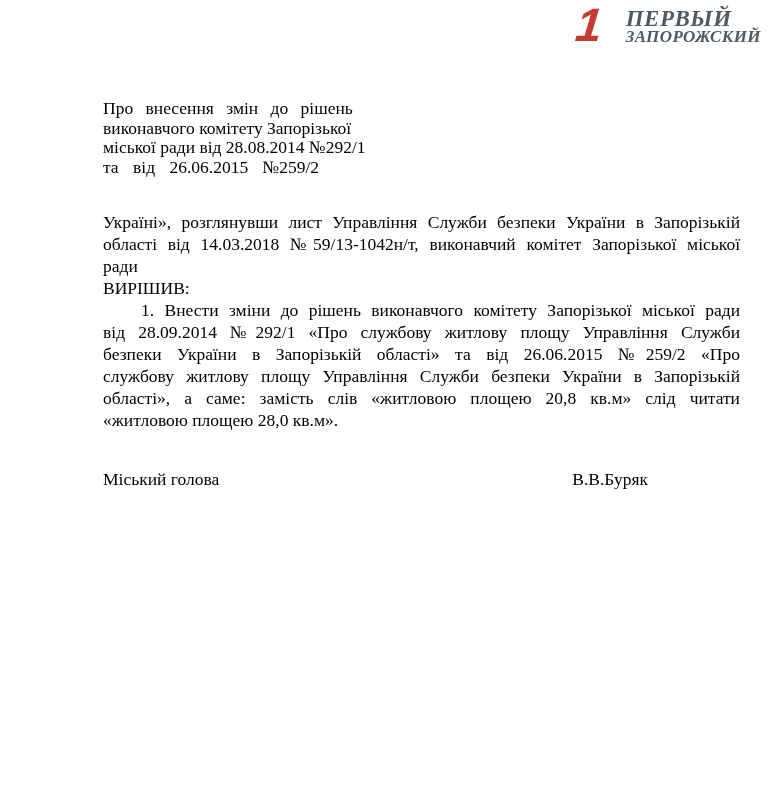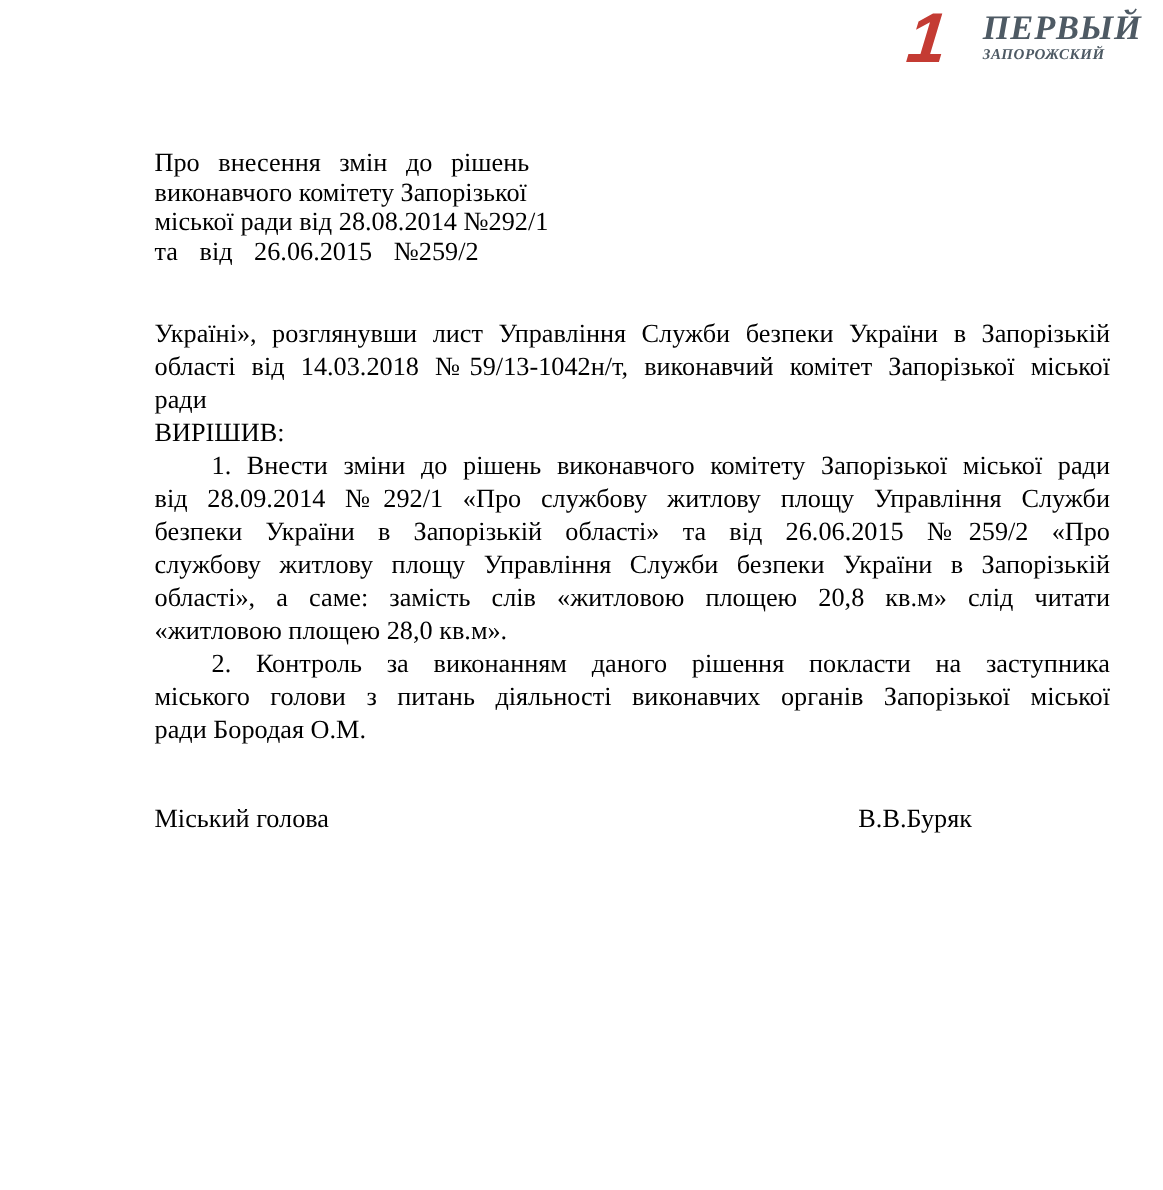--- a/index.html
+++ b/index.html
@@ -38,21 +38,21 @@
   .logo-text { display: flex; flex-direction: column; align-items: flex-start; margin-left: 19px; }
   .logo-title {
     font-family: "Liberation Serif", serif;
     font-size: 23px;
     line-height: 23px;
     letter-spacing: 0.5px;
     color: #4e5a64;
   }
   .logo-subtitle {
     font-family: "Liberation Serif", serif;
-    font-size: 10px;
+    font-size: 17px;
     line-height: 14px;
     letter-spacing: 0.4px;
     color: #4e5a64;
   }
 
   
   .doc {
     position: absolute;
     left: 103px;
     top: 99px;
@@ -112,25 +112,20 @@
 
       <div>
         <div class="b-line indent">1. Внести зміни до рішень виконавчого комітету Запорізької міської ради</div>
         <div class="b-line">від 28.09.2014 №292/1 «Про службову житлову площу Управління Служби</div>
         <div class="b-line">безпеки України в Запорізькій області» та від 26.06.2015 №259/2 «Про</div>
         <div class="b-line">службову житлову площу Управління Служби безпеки України в Запорізькій</div>
         <div class="b-line">області», а саме: замість слів «житловою площею 20,8 кв.м» слід читати</div>
         <div class="b-line plain">«житловою площею 28,0 кв.м».</div>
       </div>
 
-      <div>
-        <div class="b-line indent">2. Контроль за виконанням даного рішення покласти на заступника</div>
-        <div class="b-line">міського голови з питань діяльності виконавчих органів Запорізької міської</div>
-        <div class="b-line plain">ради Бородая О.М.</div>
-      </div>
 
     </div>
 
     <div class="signature">
       <span>Міський голова</span>
       <span>В.В.Буряк</span>
     </div>
 
   </div>
 </div>

